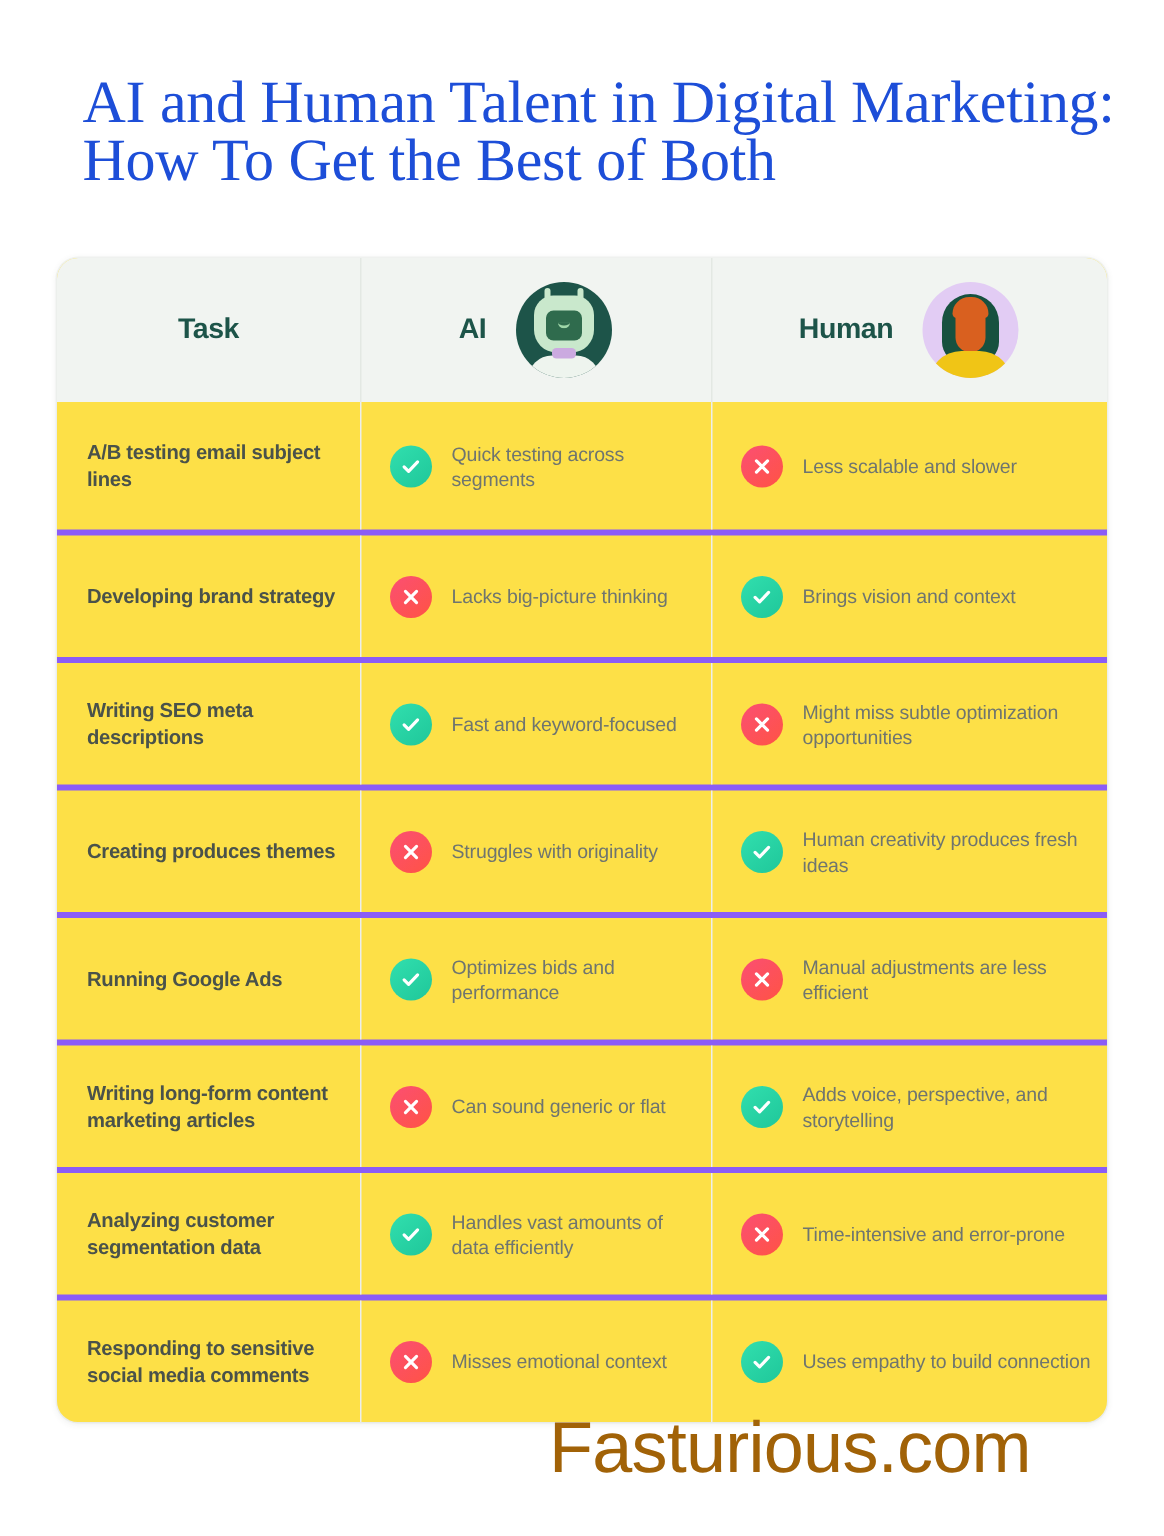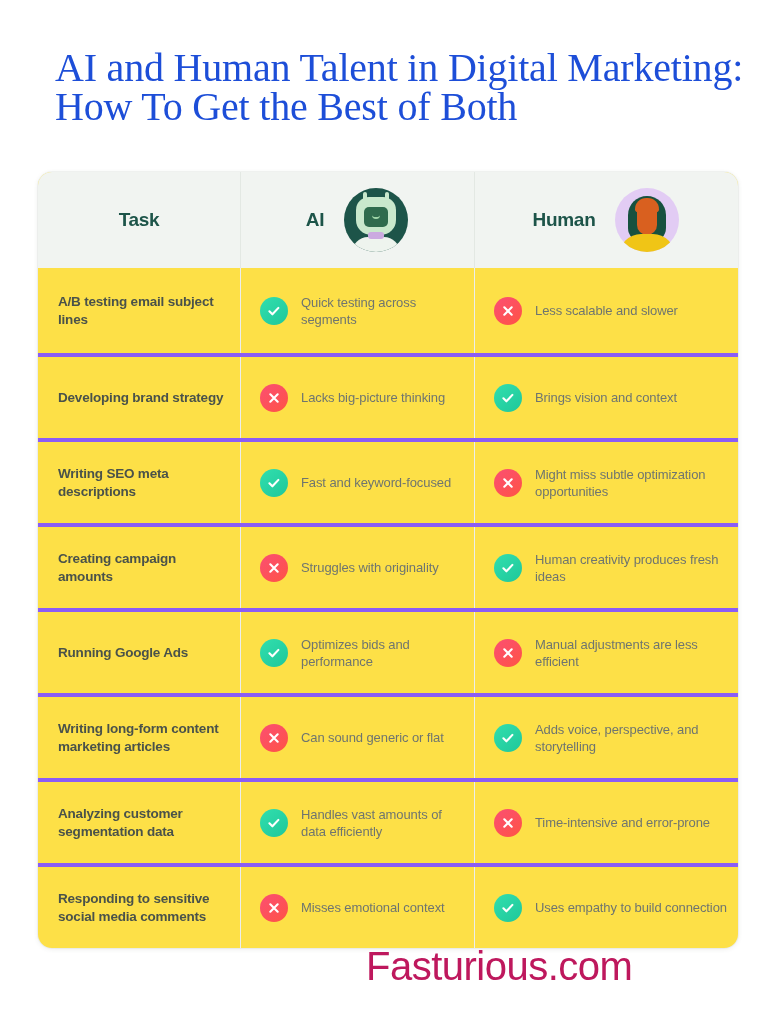--- a/index.html
+++ b/index.html
@@ -210,23 +210,23 @@
     font-size:13px;
     line-height:17px;
     color:#6f756f;
     letter-spacing:-0.1px;
   }
 
   
   .watermark{
     position:absolute;
     left:366px; top:938px;
-    font-size:40px;
+    font-size:48px;
     line-height:56px;
-    color:#be185d;
+    color:#a16207;
     letter-spacing:-0.5px;
     font-weight:400;
   }
 </style>
 </head>
 <body>
 
 <div class="title-wrap">
   <div class="title-line">AI and Human Talent in Digital Marketing:</div>
   <div class="title-line">How To Get the Best of Both</div>
@@ -336,21 +336,21 @@
               <svg width="16" height="16" viewBox="0 0 16 16">
                 <path d="M4.3 4.3l7.4 7.4M11.7 4.3l-7.4 7.4" fill="none" stroke="#ffffff" stroke-width="2.1" stroke-linecap="round"></path>
               </svg>
             </span>
             <div class="verdict-text">Might miss subtle optimization opportunities</div>
           </div>
         </div>
       </div>
       <div class="row">
         <div class="cell cell-task">
-          <div class="task-text">Creating campaign amounts</div>
+          <div class="task-text">Creating produces themes</div>
         </div>
         <div class="cell cell-ai">
           <div class="verdict">
             <span class="badge badge-no">
               <svg width="16" height="16" viewBox="0 0 16 16">
                 <path d="M4.3 4.3l7.4 7.4M11.7 4.3l-7.4 7.4" fill="none" stroke="#ffffff" stroke-width="2.1" stroke-linecap="round"></path>
               </svg>
             </span>
             <div class="verdict-text">Struggles with originality</div>
           </div>

